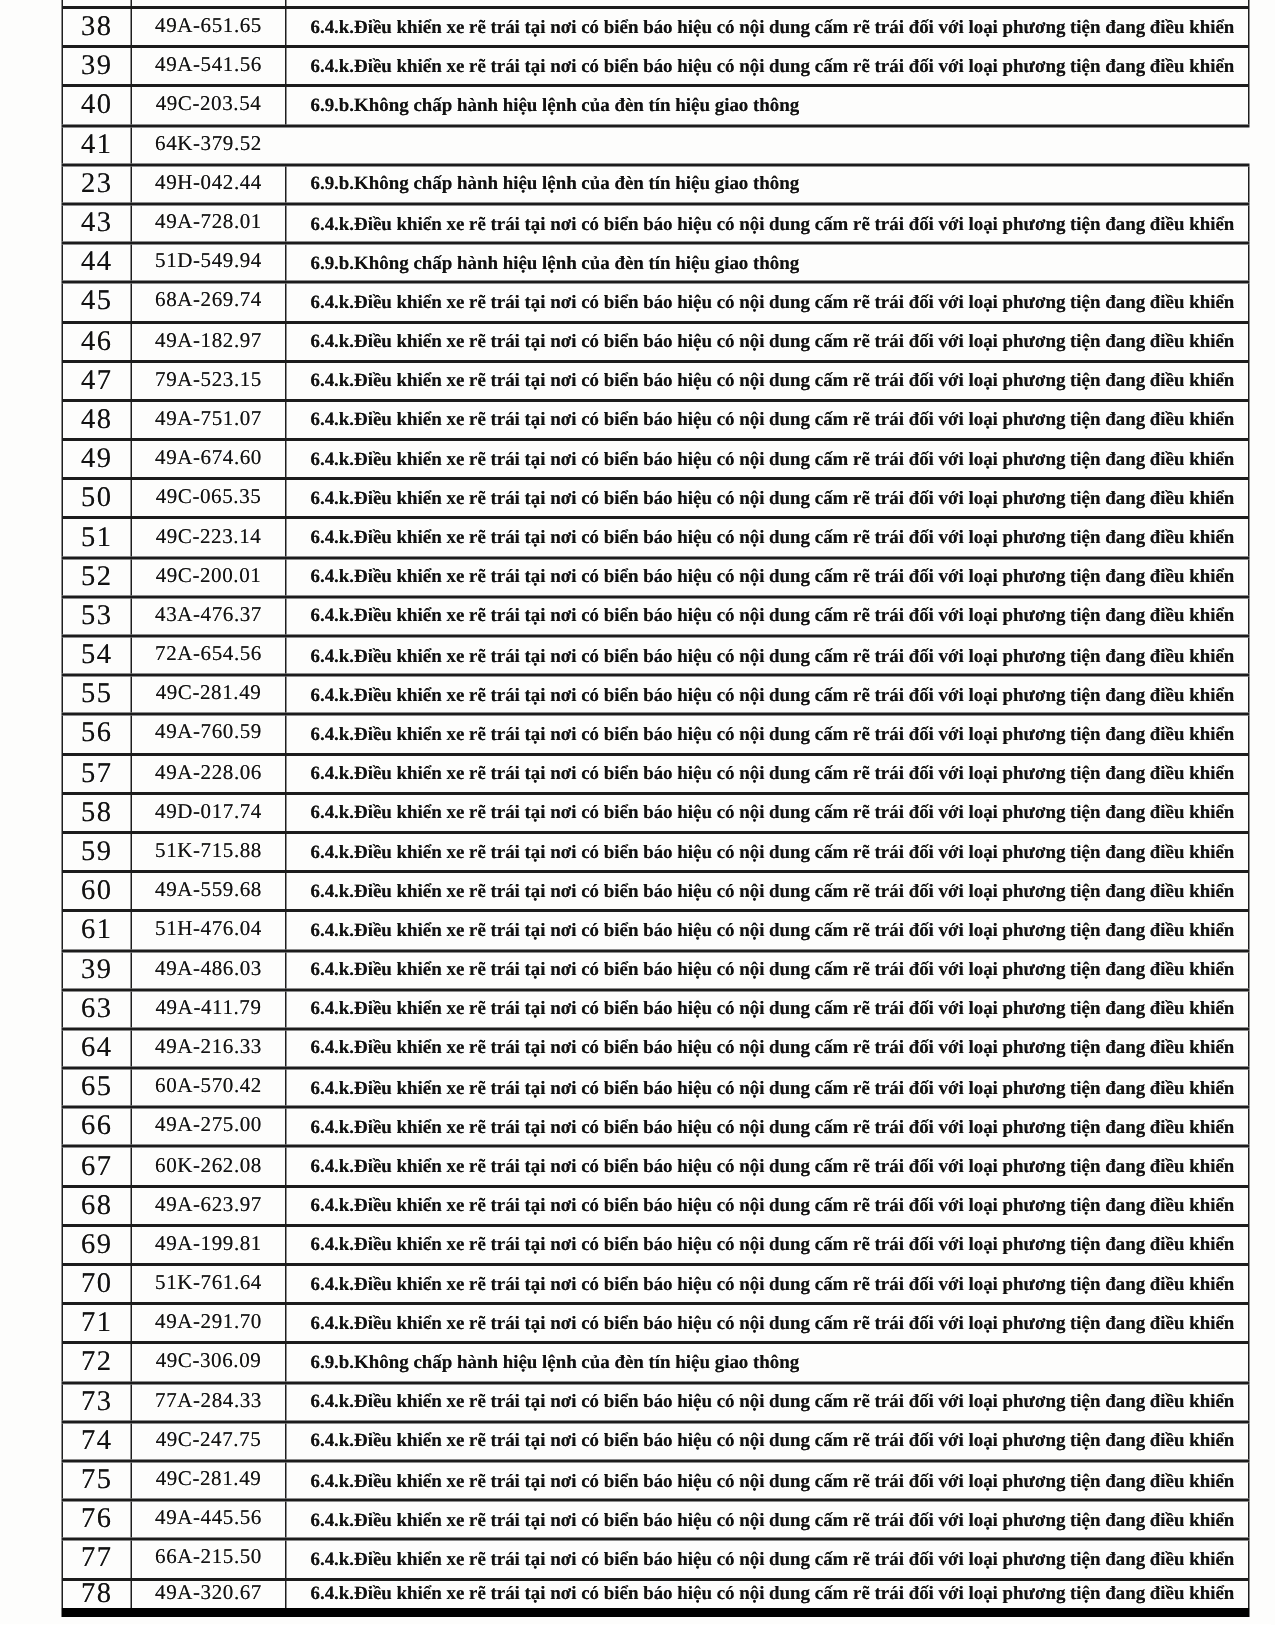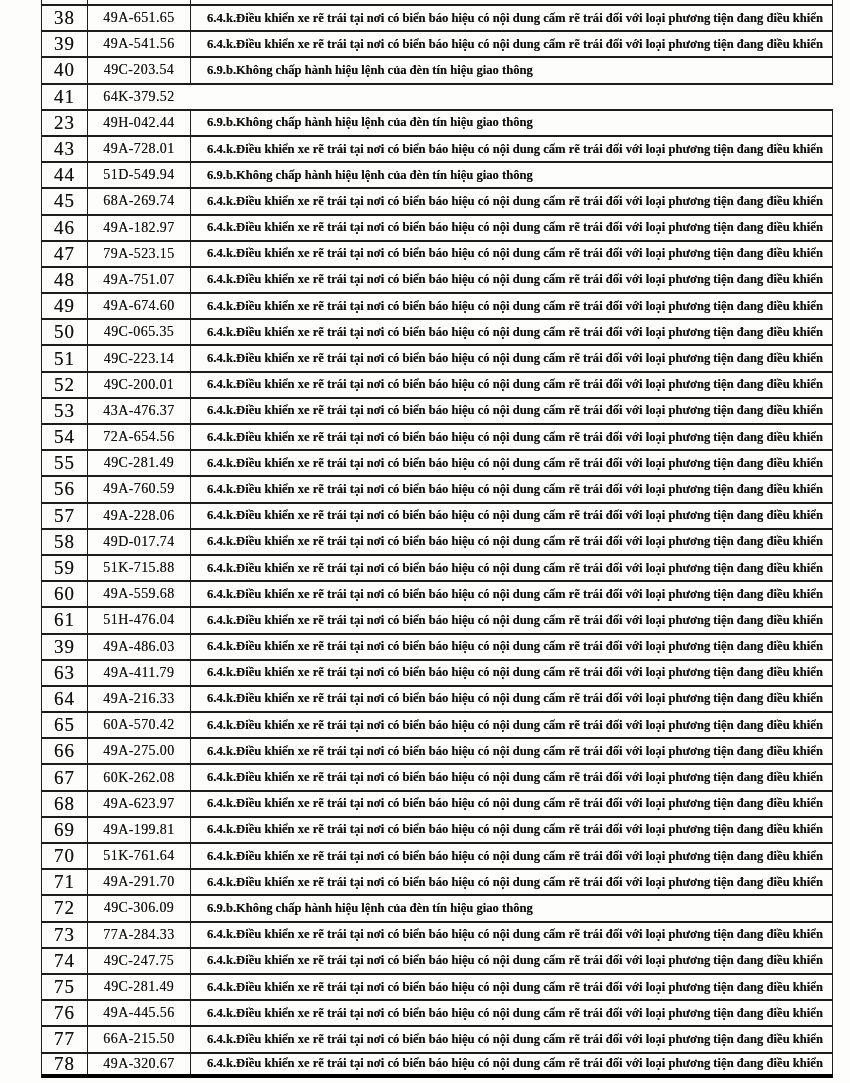--- a/index.html
+++ b/index.html
@@ -39,21 +39,21 @@
     border-right: 1.8px solid #1f1f1f;
   }
   .row {
     display: grid;
     grid-template-columns: 46px 103px 1fr;
     height: 26.2px;
     box-sizing: border-box;
     border-top: 2px solid #1c1c1c;
   }
   .row:last-child {
-    border-bottom: 4px solid #000000;
+    border-bottom: 6px solid #000000;
   }
   .cell {
     display: flex;
     align-items: center;
     overflow: hidden;
     border-left: 1.8px solid #1f1f1f;
     text-shadow: 0 0 0.35px rgba(10,10,10,0.65);
   }
   .c-no {
     justify-content: center;

